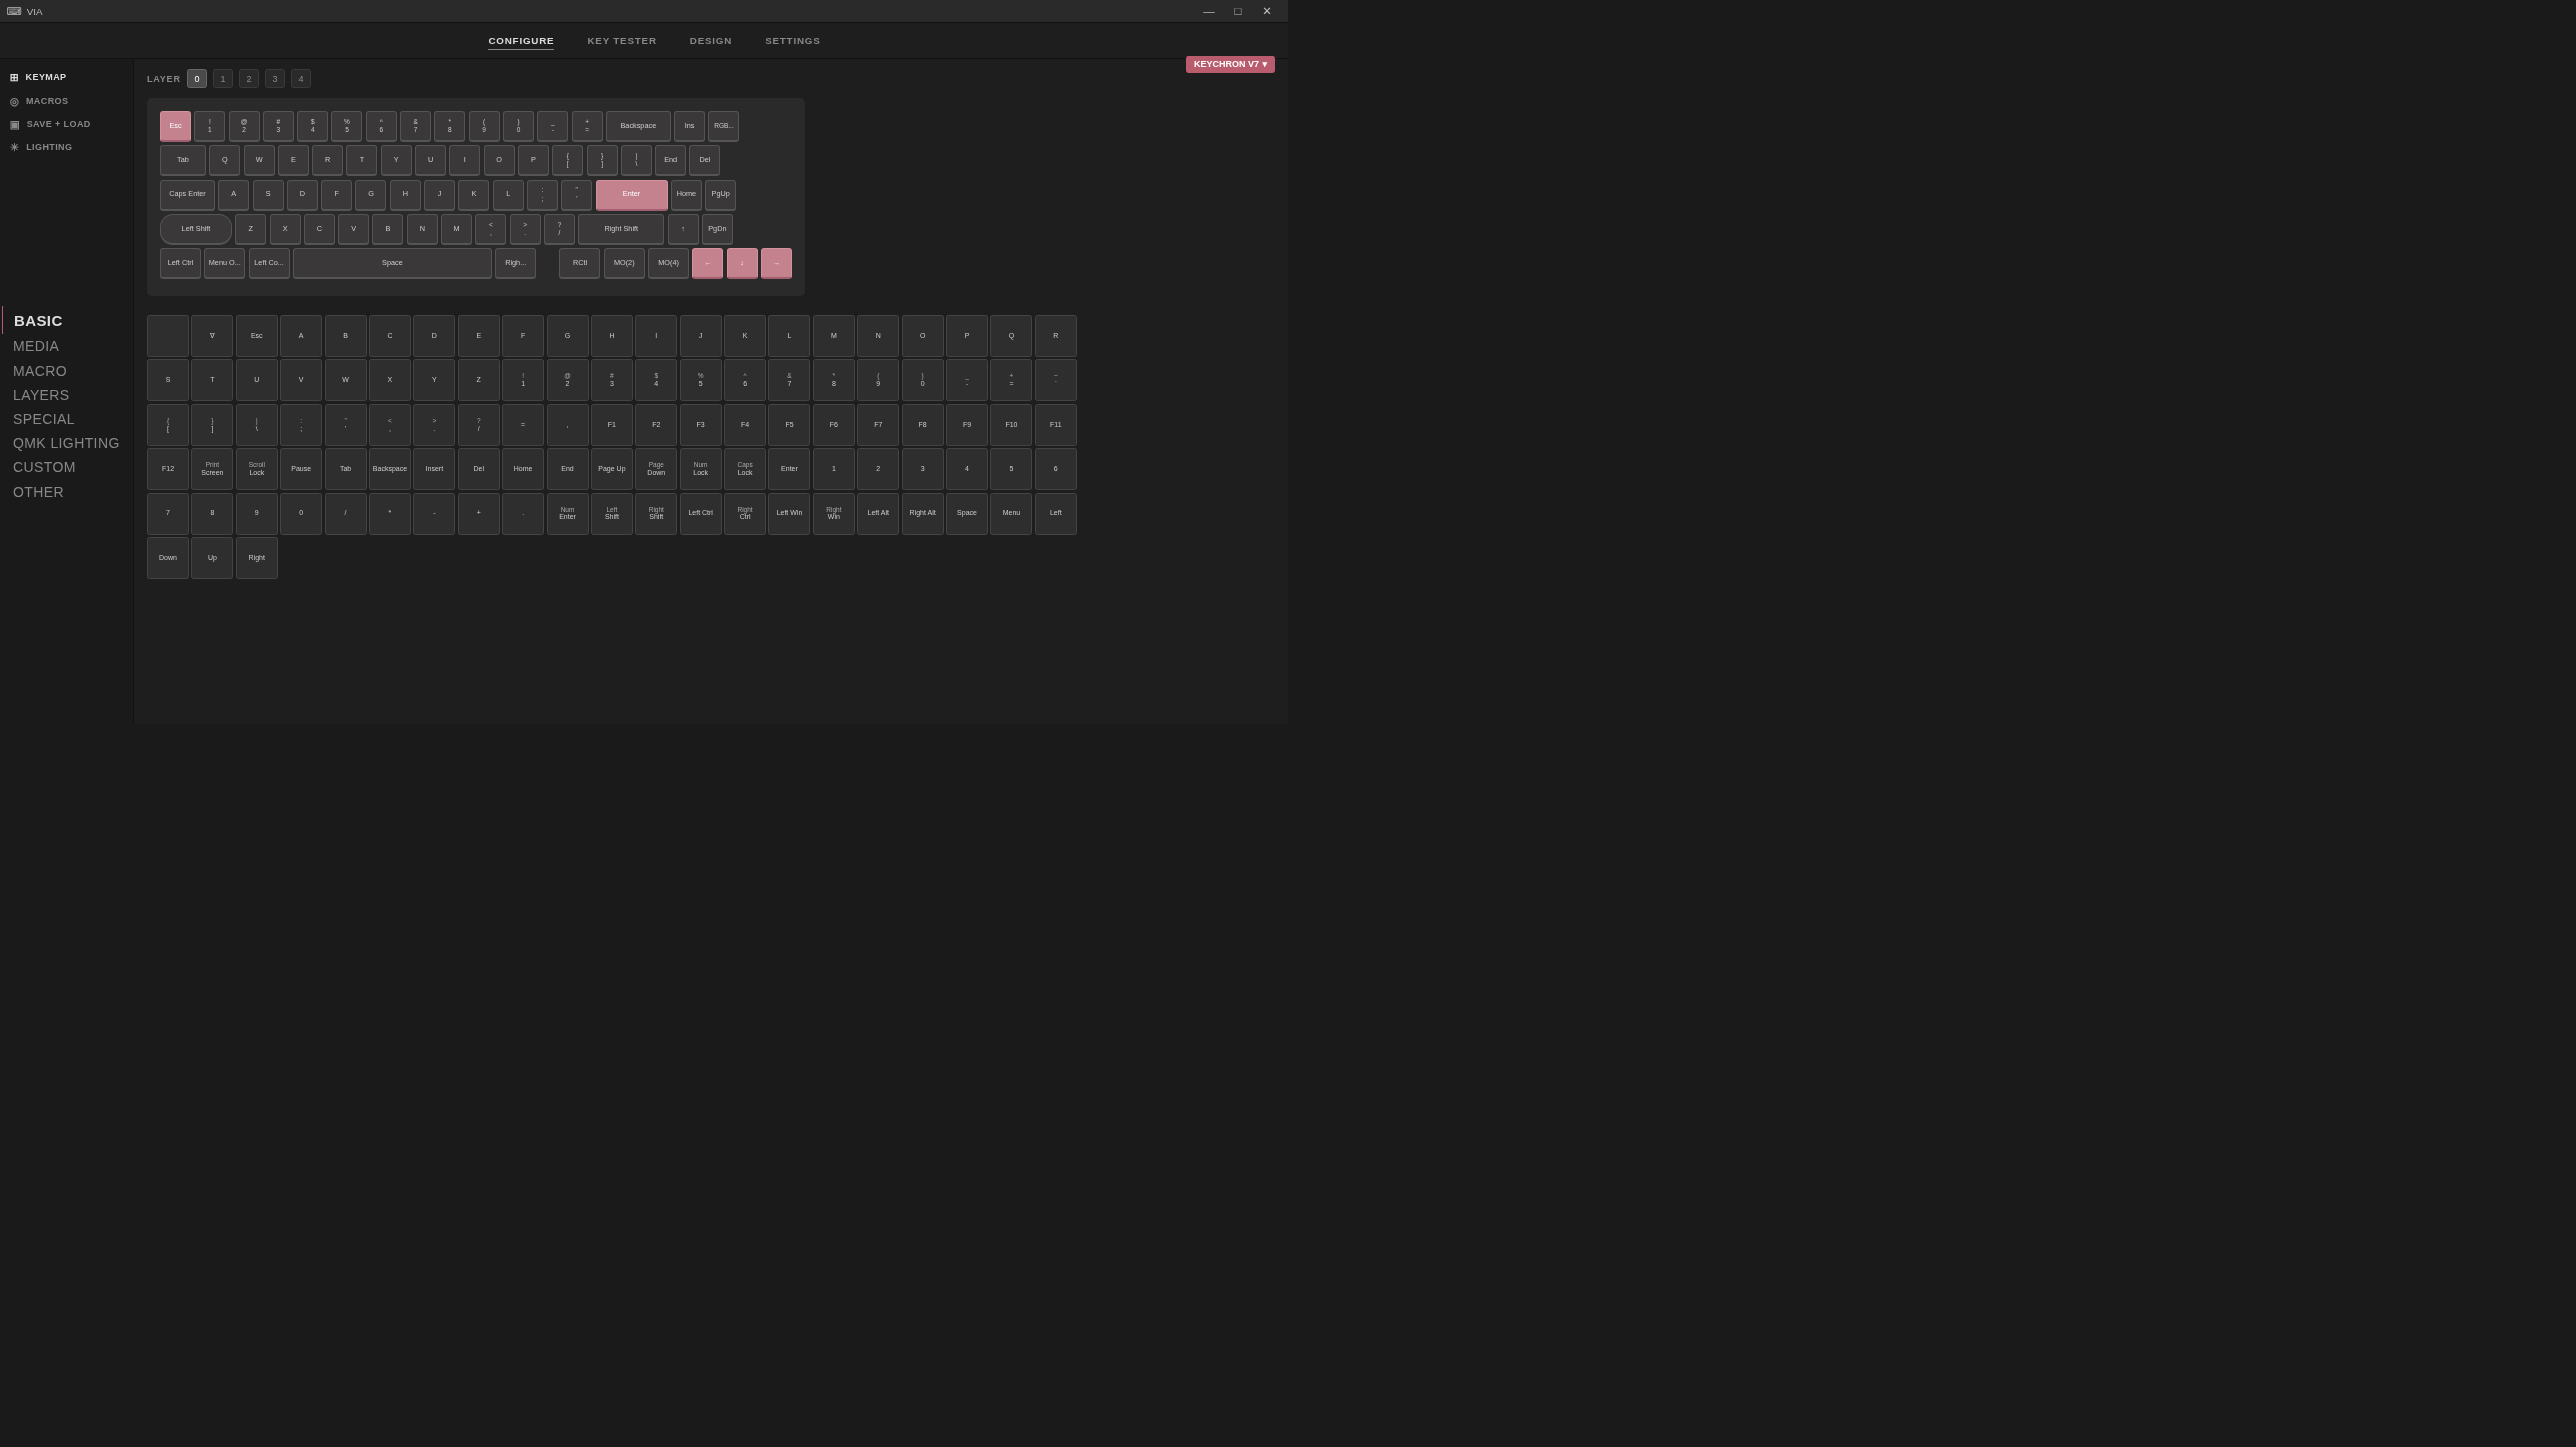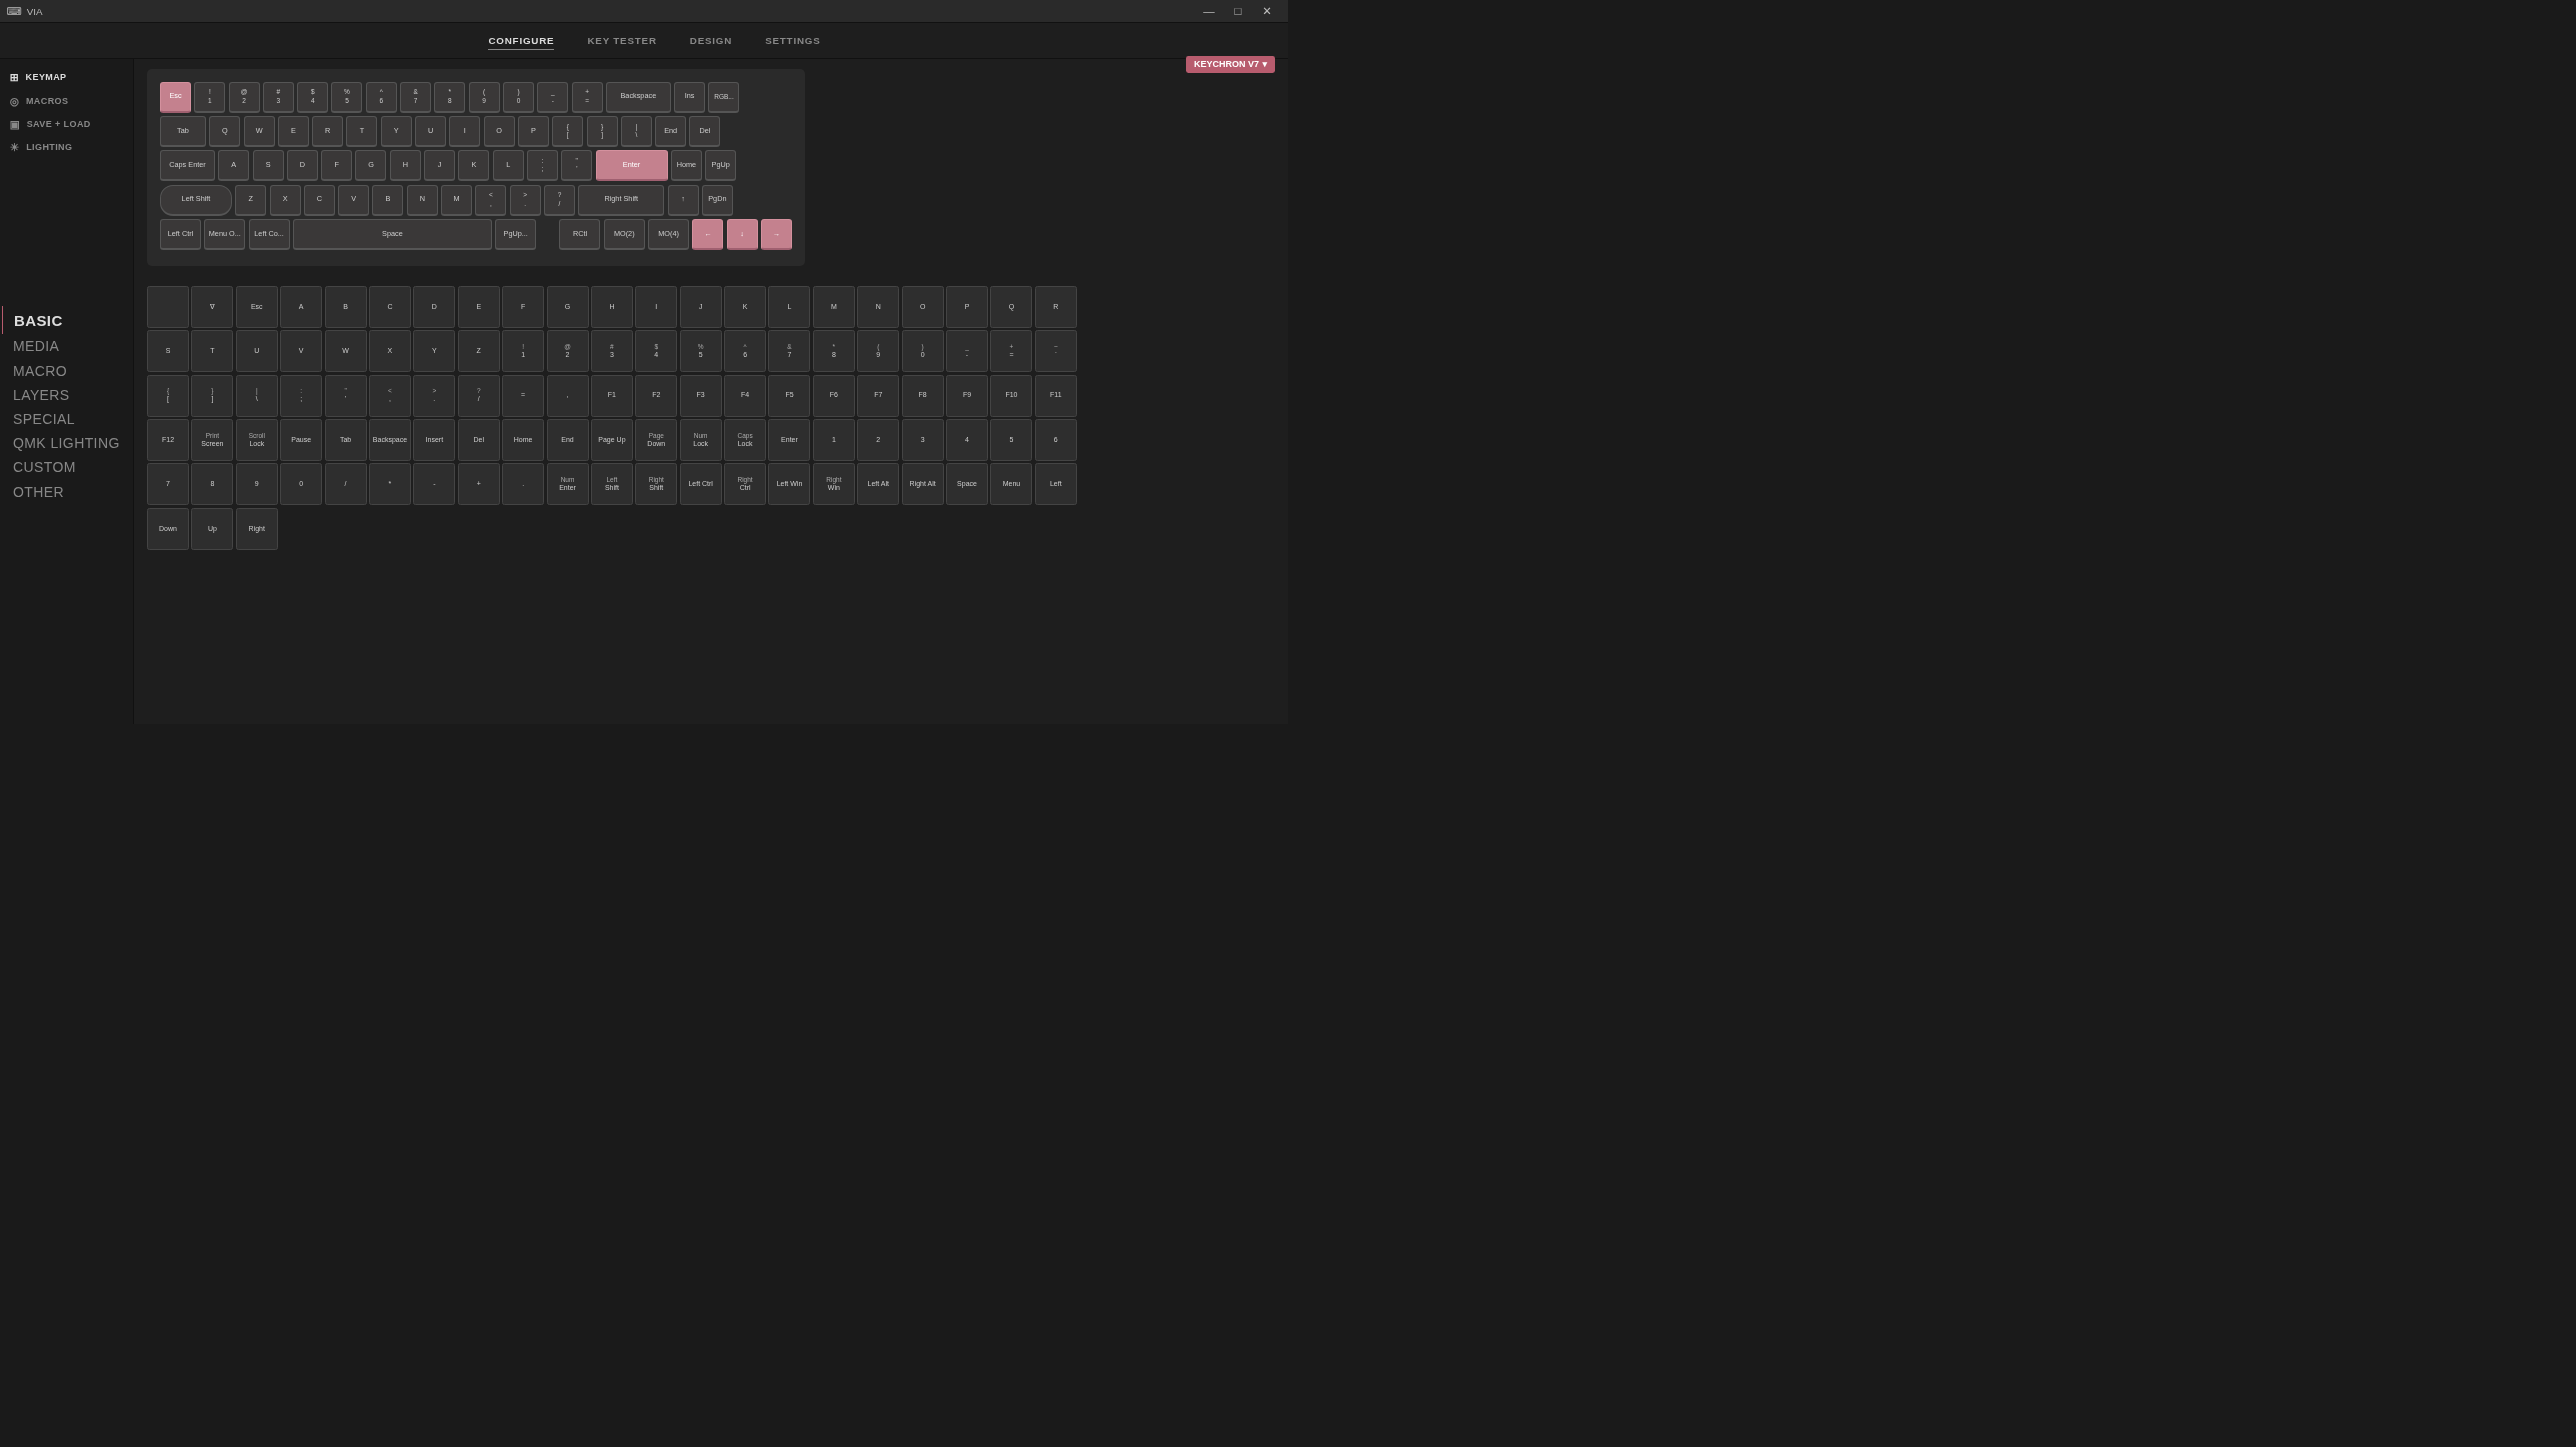--- a/index.html
+++ b/index.html
@@ -286,20 +286,28 @@
     <div class="sidebar-sub">LAYERS</div>
     <div class="sidebar-sub">SPECIAL</div>
     <div class="sidebar-sub">QMK LIGHTING</div>
     <div class="sidebar-sub">CUSTOM</div>
     <div class="sidebar-sub">OTHER</div>
   </div>
 
   <div id="content">
 
     
+    <div id="layer-row">
+      <span id="layer-label">LAYER</span>
+      <button class="layer-btn active">0</button>
+      <button class="layer-btn">1</button>
+      <button class="layer-btn">2</button>
+      <button class="layer-btn">3</button>
+      <button class="layer-btn">4</button>
+    </div>
 
     
     <div id="keyboard-container">
       
       <div class="key-row">
         <div class="key highlighted">Esc</div>
         <div class="key">
             <div class="key-sub">
               <span class="top">!</span>
               <span class="bot">1</span>
@@ -468,21 +476,21 @@
         <div class="key" style="min-width:86px;">Right Shift</div>
         <div class="key">↑</div>
         <div class="key">PgDn</div>
       </div>
       
       <div class="key-row">
         <div class="key" style="min-width:41px;">Left Ctrl</div>
         <div class="key" style="min-width:41px;">Menu O...</div>
         <div class="key" style="min-width:41px;">Left Co...</div>
         <div class="key" style="min-width:199px;">Space</div>
-        <div class="key" style="min-width:41px;">PgUp...</div>
+        <div class="key" style="min-width:41px;">Righ...</div>
         <div class="key" style="min-width:41px;margin-left:20px;">RCtl</div>
         <div class="key" style="min-width:41px;">MO(2)</div>
         <div class="key" style="min-width:41px;">MO(4)</div>
         <div class="key highlighted">←</div>
         <div class="key highlighted">↓</div>
         <div class="key highlighted">→</div>
       </div>
     </div>
 
     

